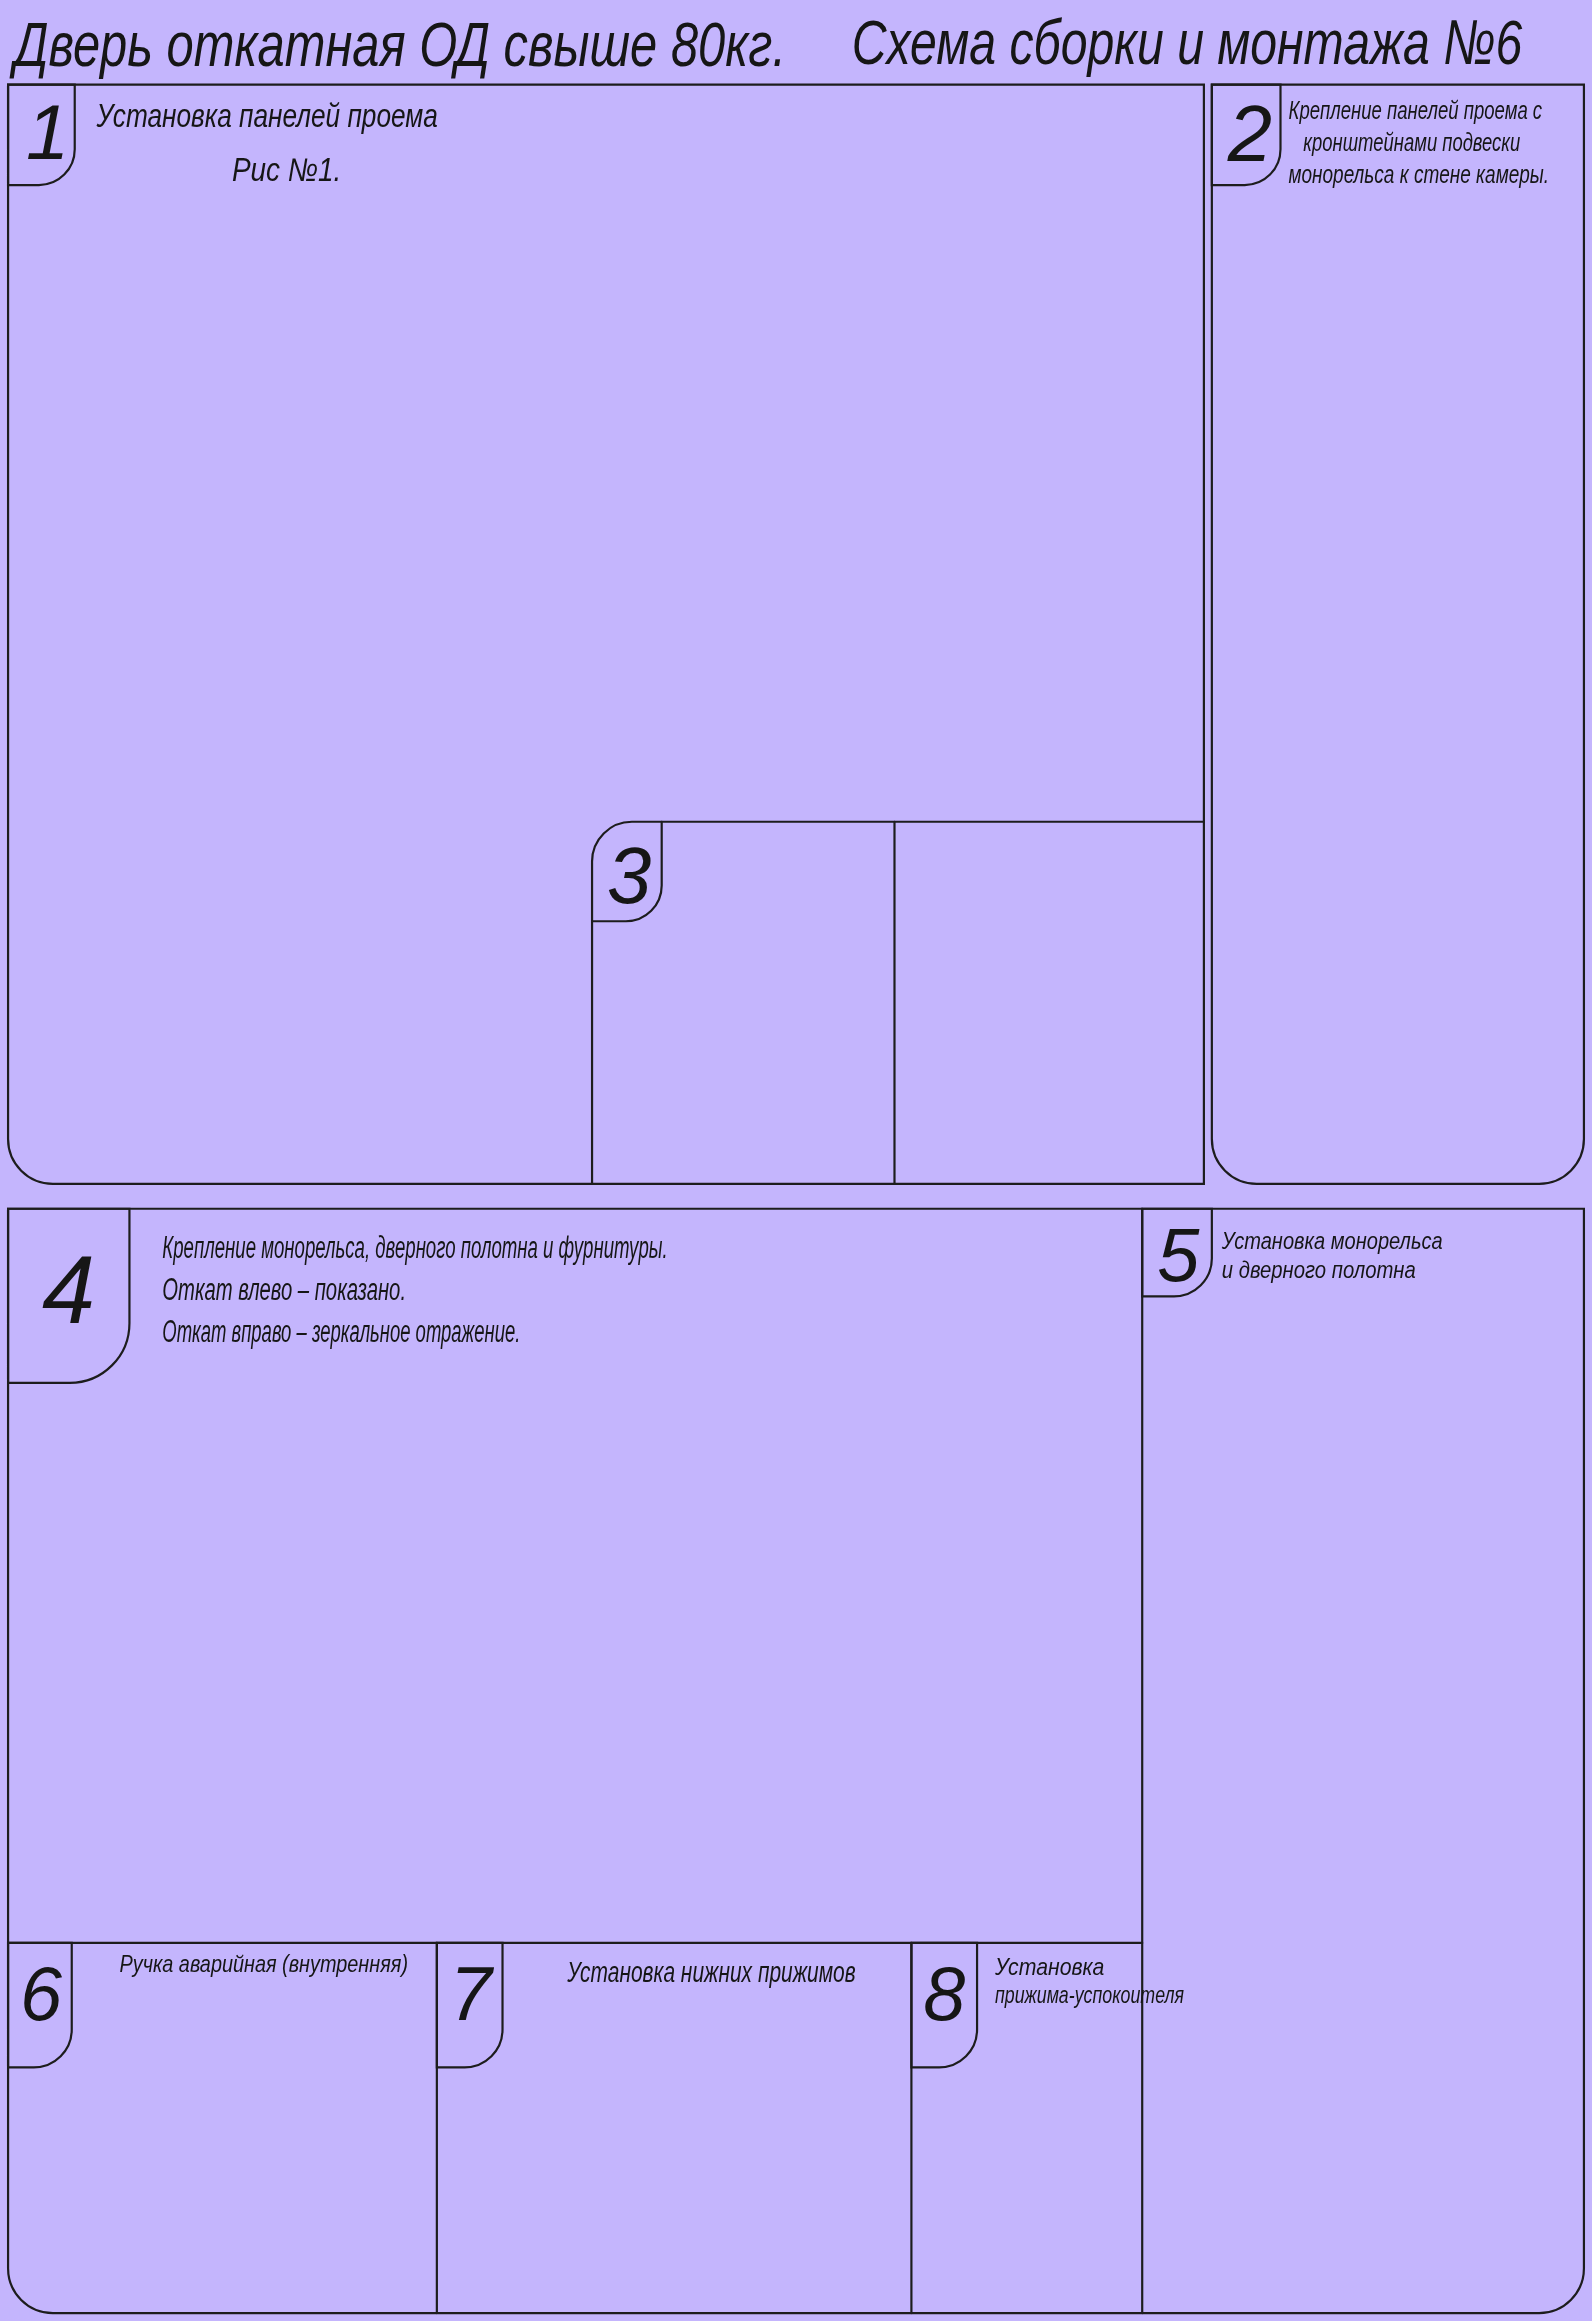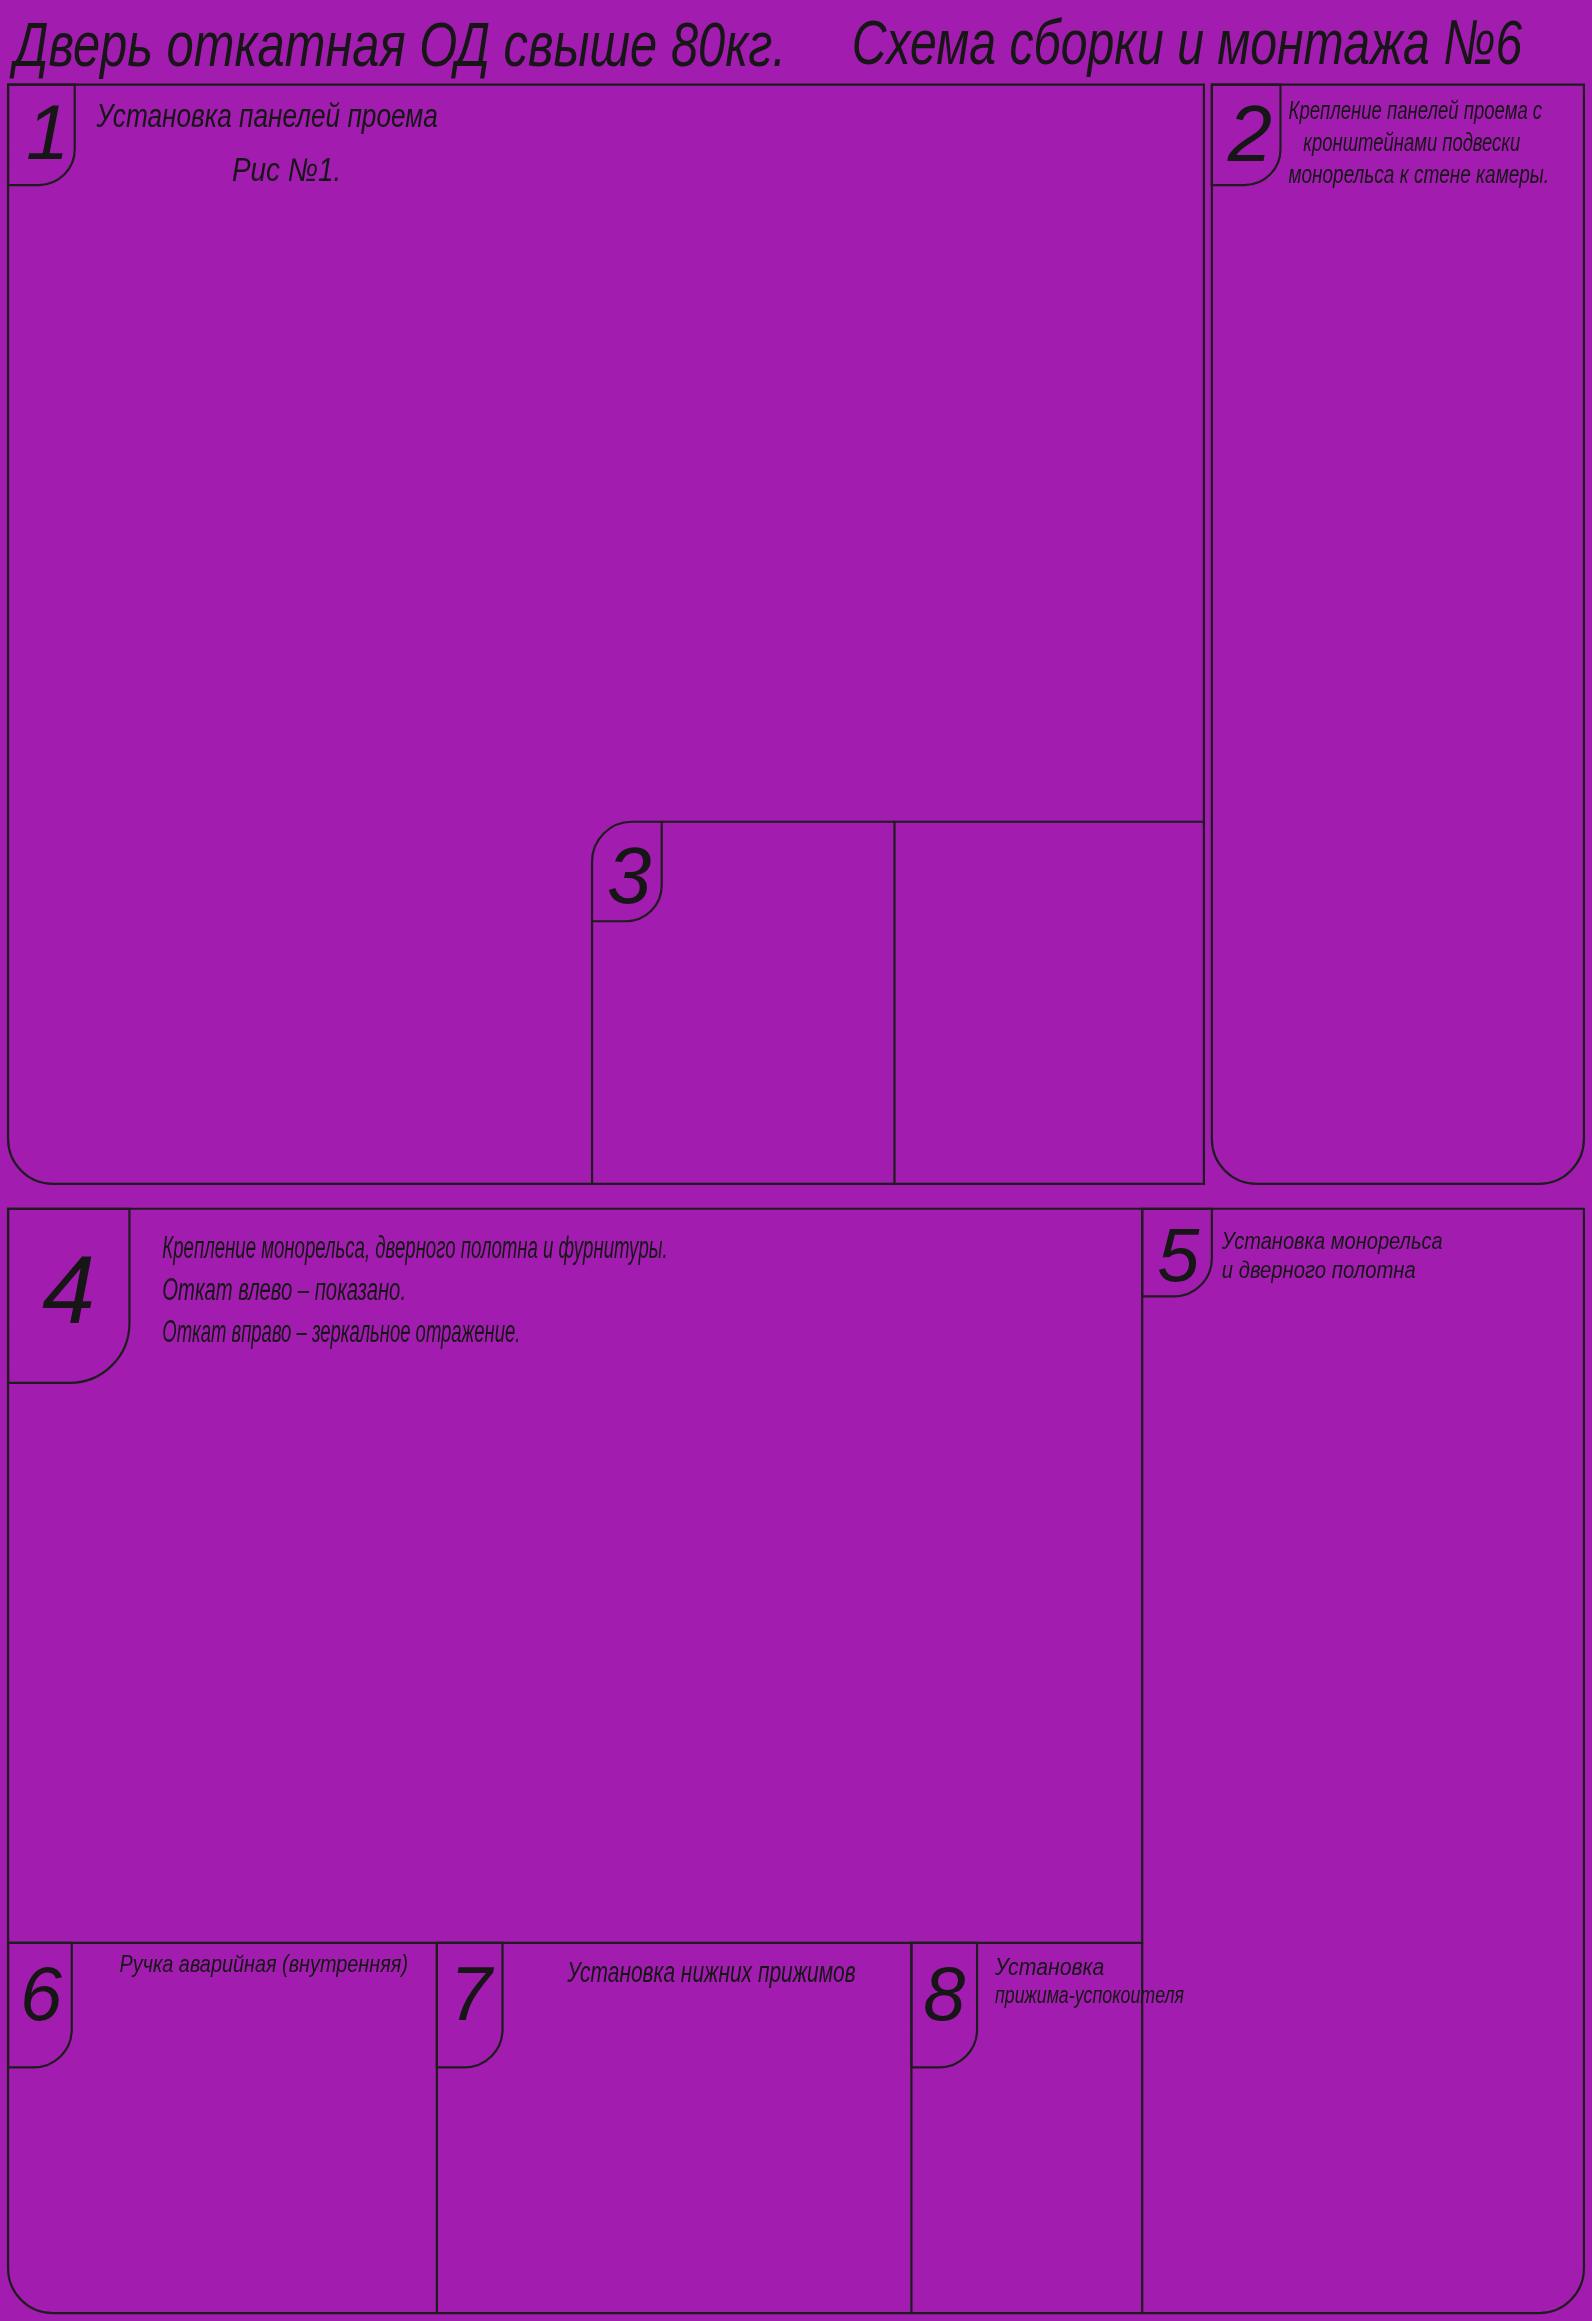--- a/index.html
+++ b/index.html
@@ -1,16 +1,16 @@
 <!DOCTYPE html>
 <html><head>
 <meta charset="utf-8">
 <style>
 html,body{margin:0;padding:0;background:#fff;}
-#page{position:relative;width:1592px;height:2321px;background:#a21caf;overflow:hidden;}
+#page{position:relative;width:1592px;height:2321px;background:#c4b5fd;overflow:hidden;}
 svg{position:absolute;left:0;top:0;}
 text{font-family:"Liberation Sans",sans-serif;font-style:italic;fill:#161616;}
 .t{stroke:none;}
 </style>
 </head>
 <body>
 <div id="page">
 <svg width="1592" height="2321" viewBox="0 0 1600 2333">
 <defs>
 

